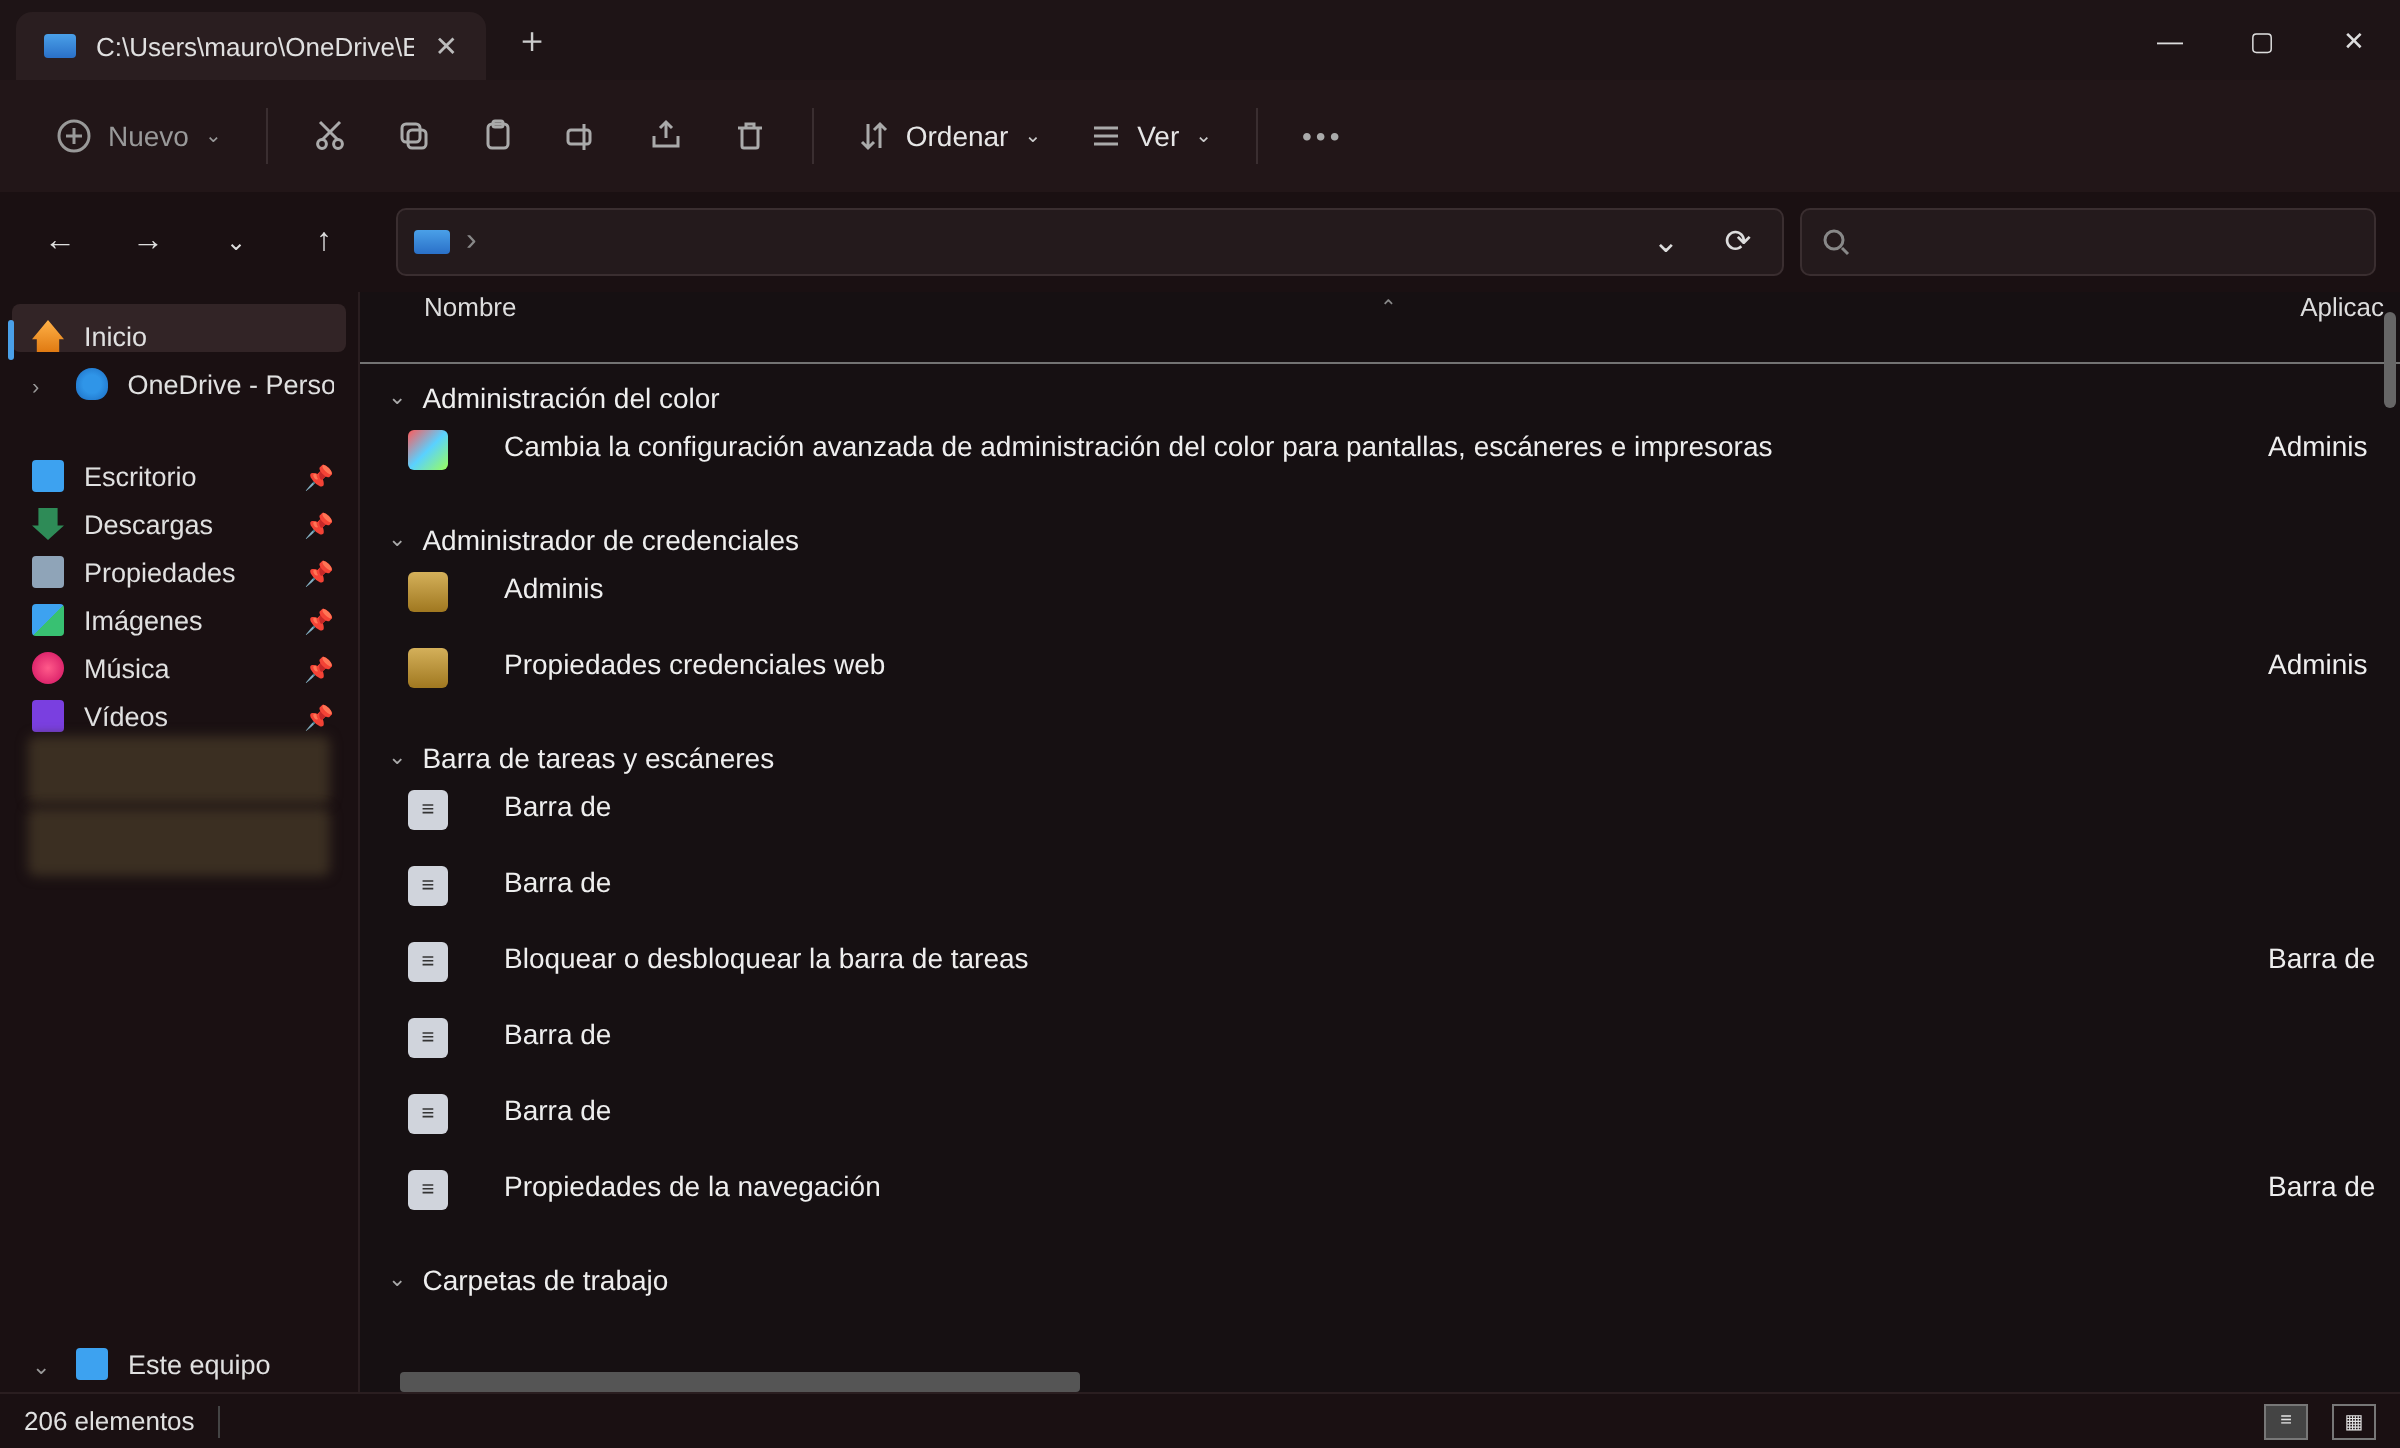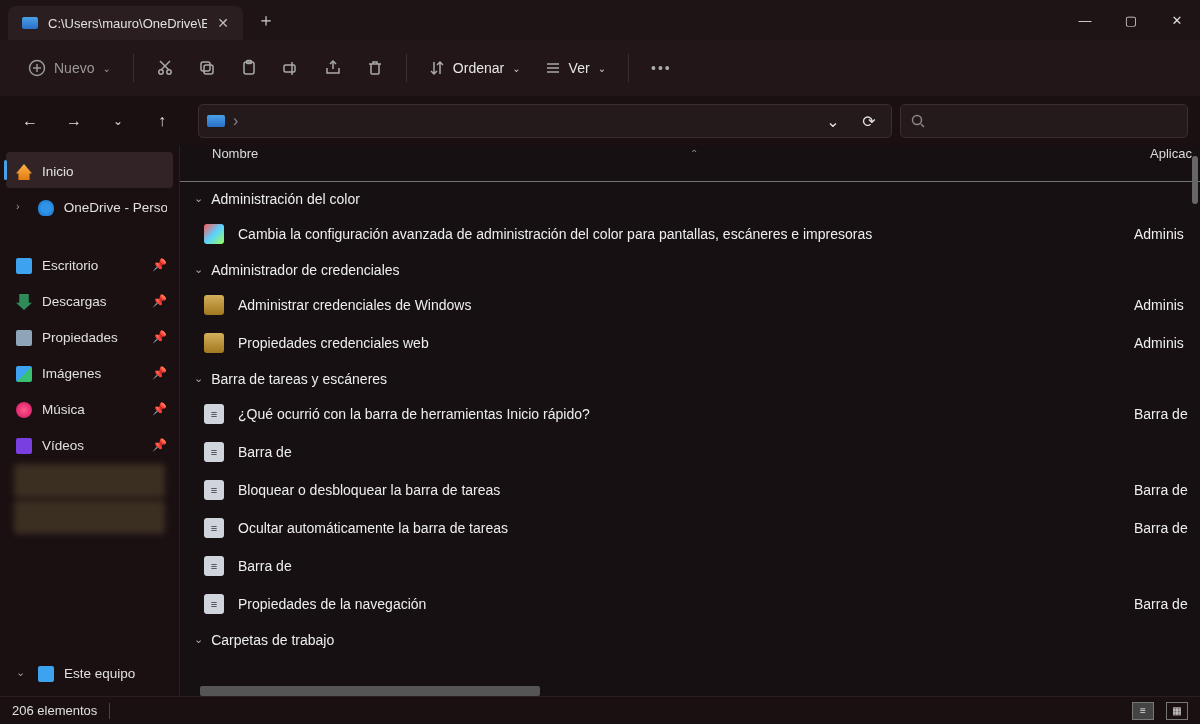--- a/index.html
+++ b/index.html
@@ -31,21 +31,21 @@
 .addrsep { color: #888; }
 .addrspacer { flex: 1; }
 .addrchev, .addrrefresh { color: #ddd; width: 28px; text-align: center; }
 .searchbar { width: 288px; height: 34px; background: #241a1c; border: 1px solid #3a2e30; border-radius: 5px; display: flex; align-items: center; padding: 0 10px; color: #888; }
 
 
 .body { display: flex; height: calc(724px - 40px - 56px - 50px - 28px); }
 
 
 .sidebar { width: 180px; background: #1a1012; padding-top: 6px; position: relative; border-right: 1px solid #2a1e20; }
-.side-item { height: 36px; display: flex; align-items: flex-start; gap: 10px; padding: 12px 12px 0 16px; font-size: 13.5px; position: relative; }
+.side-item { height: 24px; display: flex; align-items: flex-end; gap: 10px; padding: 12px 12px 0 16px; font-size: 13.5px; position: relative; }
 .side-item.sel { background: #322426; border-radius: 4px; margin: 0 6px; padding-left: 10px; }
 .side-item.sel::before { content:""; position:absolute; left:-2px; top:8px; width:3px; height:20px; background:#4aa0e8; border-radius:2px; }
 .side-item .chev { width: 12px; color: #999; font-size: 11px; }
 .side-item .spacer { flex: 1; }
 .side-item .pin { color: #888; font-size: 12px; }
 .side-blur { height: 34px; margin: 2px 14px; border-radius: 4px; background: #3b2f22; filter: blur(3px); }
 .side-bottom { position: absolute; bottom: 6px; left: 0; right: 0; }
 .icon16 { width: 16px; height: 16px; display: inline-block; border-radius: 2px; }
 .ic-home { background: linear-gradient(#ffb248,#e07a12); clip-path: polygon(50% 0,100% 60%,85% 60%,85% 100%,15% 100%,15% 60%,0 60%); }
 .ic-cloud { background: radial-gradient(circle,#2f95e8 40%,#1b6bc0); border-radius: 50% 50% 40% 40%; }
@@ -60,21 +60,21 @@
 
 
 .content { flex: 1; display: flex; flex-direction: column; background: #161012; position: relative; }
 .colhead { height: 36px; display: flex; align-items: flex-start; border-bottom: 1px solid #737373; font-size: 13px; color: #ddd; position: relative; }
 .colhead .c1 { padding-left: 32px; width: 900px; }
 .colhead .sortmark { position:absolute; left:50%; top:2px; color:#888; font-size:10px;}
 .colhead .c2 { position:absolute; right:8px; }
 .rows { overflow: hidden; flex: 1; position: relative; }
 .group { height: 33px; display: flex; align-items: center; gap: 8px; padding-left: 14px; font-size: 14px; color: #eee; }
 .group .gchev { font-size: 11px; color: #aaa; }
-.row { height: 38px; display: flex; align-items: center; gap: 14px; padding-left: 24px; font-size: 14px; color: #eee; }
+.row { height: 38px; display: flex; align-items: flex-start; gap: 28px; padding-left: 24px; font-size: 14px; color: #eee; }
 .row .ricon { width: 20px; height: 20px; border-radius: 3px; display:flex; align-items:center; justify-content:center; font-size:11px;}
 .ric-color { background: linear-gradient(135deg,#ff5a5a,#5ad1ff,#9aff5a); }
 .ric-cred { background: linear-gradient(#d4b05a,#a07820); }
 .ric-doc { background: #d0d4dc; color:#333; }
 .row .rtext { flex: 1; white-space: nowrap; overflow: hidden; }
 .row .rcol2 { width: 66px; text-align: left; color: #eee; white-space: nowrap; overflow: hidden; }
 .hscroll { position:absolute; bottom:0; left:20px; width:340px; height:10px; background:#555; border-radius:2px; }
 .vtrack { position:absolute; top:0; right:0; width:10px; bottom:0; }
 .vthumb { position:absolute; top:10px; right:2px; width:6px; height:48px; background:#666; border-radius:3px; }
 
@@ -267,49 +267,46 @@
           <span class="ricon ric-color"></span>
           <span class="rtext">Cambia la configuración avanzada de administración del color para pantallas, escáneres e impresoras</span>
           <span class="rcol2">Adminis</span>
         </div>
         <div class="group">
           <span class="gchev">⌄</span>
           <span>Administrador de credenciales</span>
         </div>
         <div class="row">
           <span class="ricon ric-cred"></span>
-          <span class="rtext">Administrar credenciales de Windows</span>
           <span class="rcol2">Adminis</span>
         </div>
         <div class="row">
           <span class="ricon ric-cred"></span>
           <span class="rtext">Propiedades credenciales web</span>
           <span class="rcol2">Adminis</span>
         </div>
         <div class="group">
           <span class="gchev">⌄</span>
           <span>Barra de tareas y escáneres</span>
         </div>
         <div class="row">
           <span class="ricon ric-doc">≡</span>
-          <span class="rtext">¿Qué ocurrió con la barra de herramientas Inicio rápido?</span>
           <span class="rcol2">Barra de</span>
         </div>
         <div class="row">
           <span class="ricon ric-doc">≡</span>
           <span class="rcol2">Barra de</span>
         </div>
         <div class="row">
           <span class="ricon ric-doc">≡</span>
           <span class="rtext">Bloquear o desbloquear la barra de tareas</span>
           <span class="rcol2">Barra de</span>
         </div>
         <div class="row">
           <span class="ricon ric-doc">≡</span>
-          <span class="rtext">Ocultar automáticamente la barra de tareas</span>
           <span class="rcol2">Barra de</span>
         </div>
         <div class="row">
           <span class="ricon ric-doc">≡</span>
           <span class="rcol2">Barra de</span>
         </div>
         <div class="row">
           <span class="ricon ric-doc">≡</span>
           <span class="rtext">Propiedades de la navegación</span>
           <span class="rcol2">Barra de</span>

